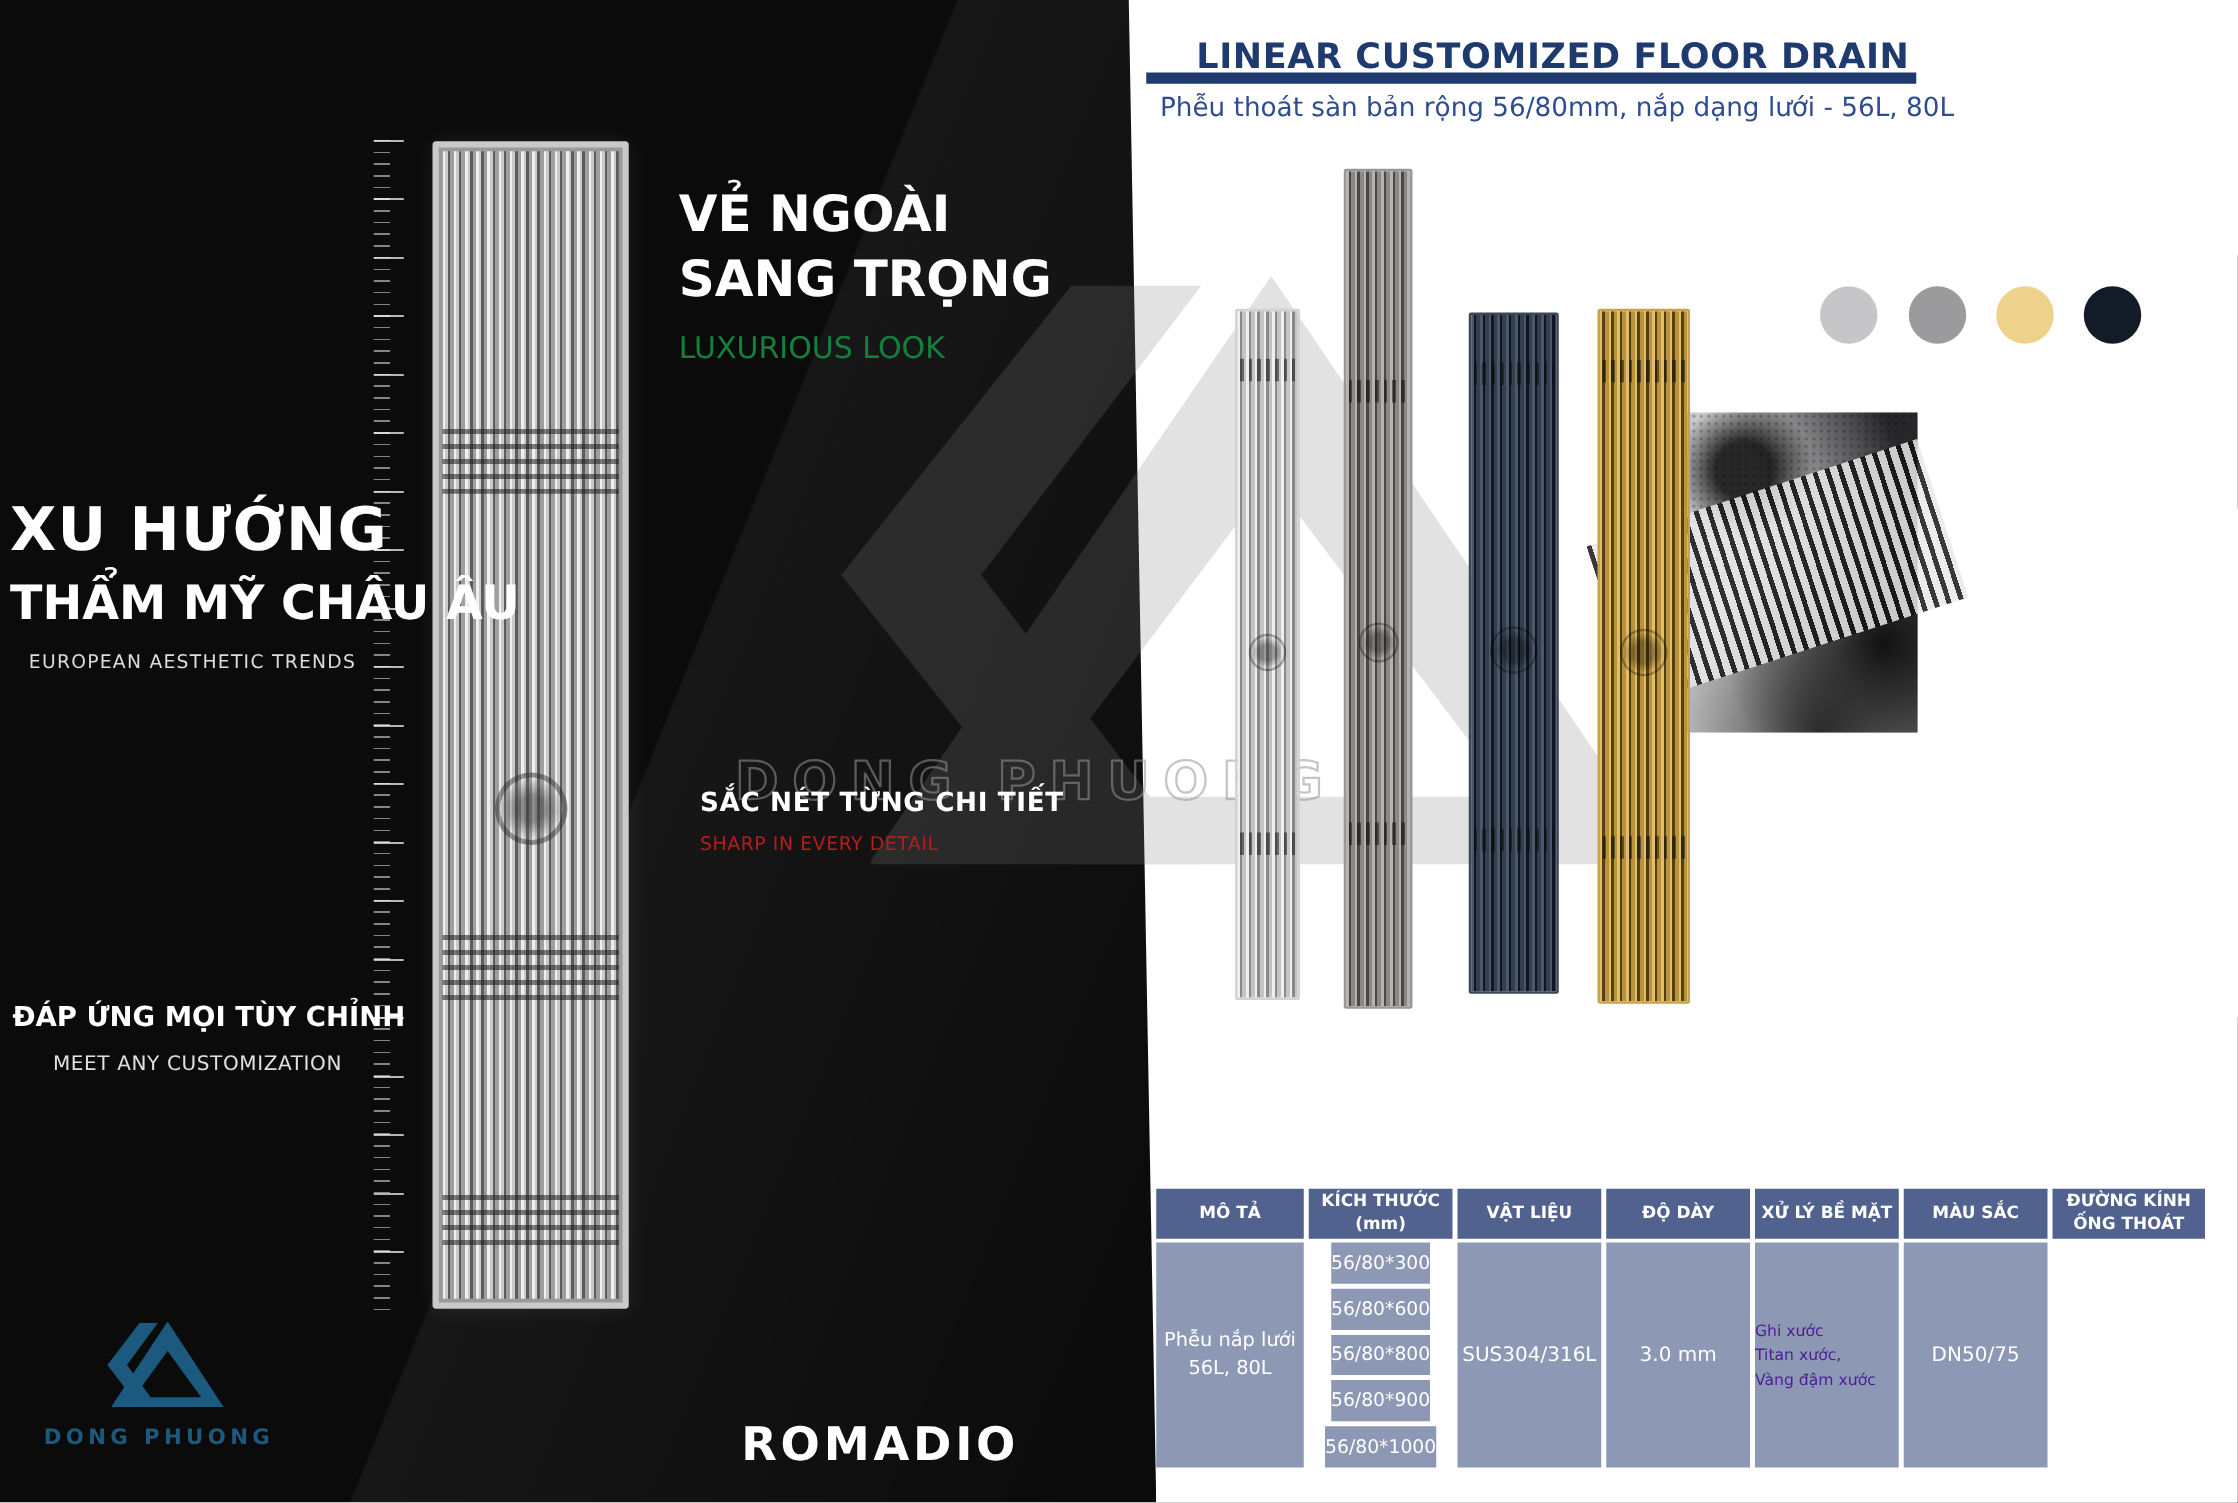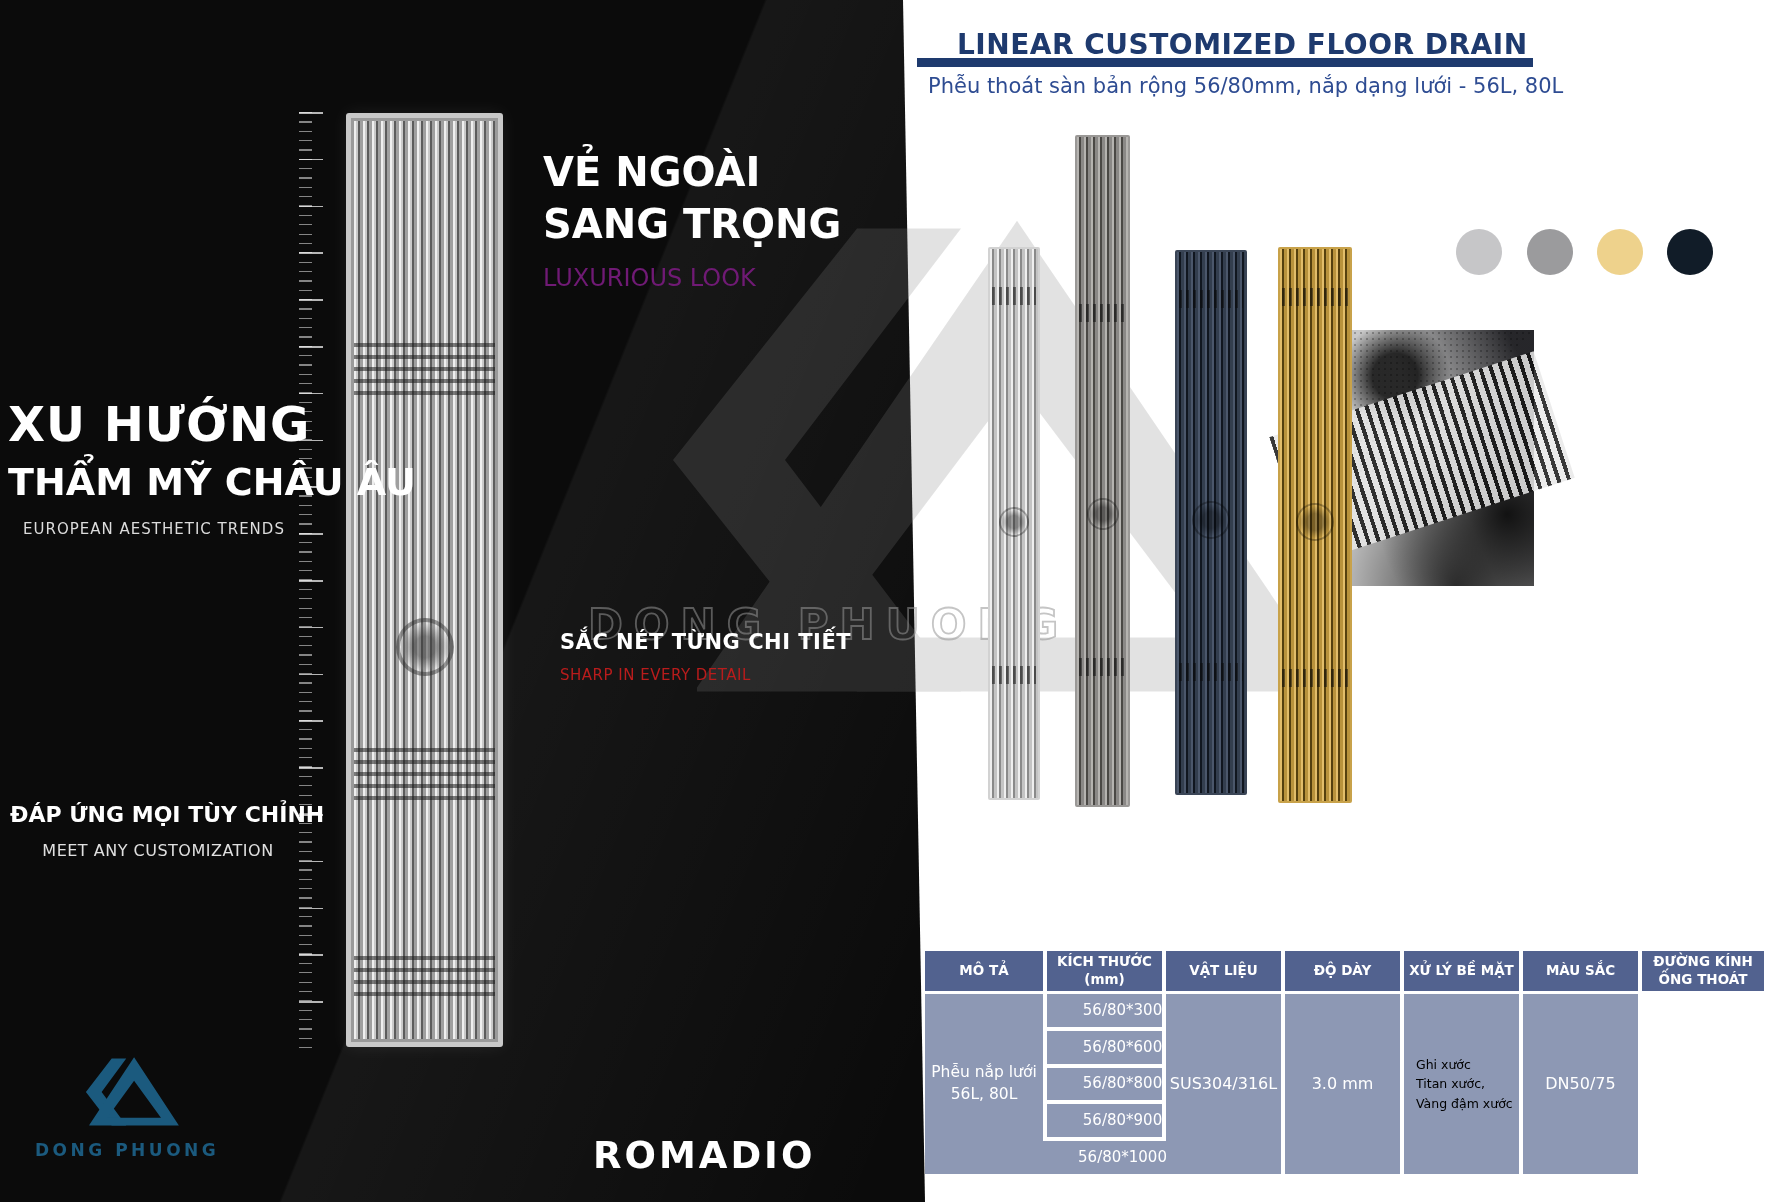--- a/index.html
+++ b/index.html
@@ -30,21 +30,21 @@
     background:radial-gradient(circle,rgba(60,60,60,.55) 30%,rgba(120,120,120,.25) 60%,transparent 72%);}
 
   .blk{position:absolute;color:#ffffff;z-index:2;}
   .blk-trends{left:8px;top:396px;width:292px;text-align:center;}
   .blk-trends .l1{font-size:48px;font-weight:bold;letter-spacing:1px;white-space:nowrap;}
   .blk-trends .l2{font-size:38px;font-weight:bold;margin-top:8px;white-space:nowrap;}
   .blk-trends .cap{font-size:15px;letter-spacing:1px;color:#dcdcdc;margin-top:16px;white-space:nowrap;}
 
   .blk-luxury{left:543px;top:146px;}
   .blk-luxury .l1,.blk-luxury .l2{font-size:40px;font-weight:bold;line-height:1.3;white-space:nowrap;}
-  .blk-luxury .cap{font-size:24px;color:#701a75;margin-top:14px;white-space:nowrap;}
+  .blk-luxury .cap{font-size:24px;color:#15803d;margin-top:14px;white-space:nowrap;}
 
   .blk-sharp{left:560px;top:630px;}
   .blk-sharp .l1{font-size:21px;font-weight:bold;letter-spacing:.5px;white-space:nowrap;}
   .blk-sharp .cap{font-size:15px;color:#b91c1c;margin-top:12px;letter-spacing:.5px;white-space:nowrap;}
 
   .blk-custom{left:10px;top:802px;width:296px;text-align:center;}
   .blk-custom .l1{font-size:22px;font-weight:bold;white-space:nowrap;}
   .blk-custom .cap{font-size:16px;color:#e0e0e0;margin-top:14px;letter-spacing:.5px;white-space:nowrap;}
 
   .romadio{position:absolute;left:593px;top:1134px;color:#ffffff;font-size:37px;font-weight:bold;
@@ -98,23 +98,23 @@
   .spec-table{position:absolute;left:925px;top:951px;z-index:3;display:grid;
     grid-template-columns:118px 115px 115px 115px 115px 115px 122px;
     grid-template-rows:40px 180px;column-gap:4px;row-gap:3px;}
   .th{background:#52628f;color:#ffffff;font-weight:bold;font-size:13.5px;display:flex;
     flex-direction:column;align-items:center;justify-content:center;text-align:center;line-height:1.3;}
   .td{background:#8d98b4;color:#ffffff;font-size:16px;display:flex;flex-direction:column;
     align-items:center;justify-content:center;text-align:center;line-height:1.4;}
   .td-desc{font-size:15.5px;}
   .td-sizes{background:transparent;display:flex;flex-direction:column;gap:4px;padding:0;justify-content:stretch;}
   .td-sizes .size-cell{flex:1;background:#8d98b4;color:#fff;font-size:15px;display:flex;
-    align-items:center;justify-content:center;padding-left:36px;}
-  .td-colors{align-items:flex-start;justify-content:center;padding-left:12px;font-size:12.5px;
-    line-height:1.55;color:#000000;text-align:left;}
+    align-items:center;justify-content:center;}
+  .td-colors{align-items:flex-start;justify-content:center;font-size:12.5px;
+    line-height:1.55;color:#4c1d95;text-align:left;}
 </style>
 </head>
 <body>
 
 <div class="page">
 
   <div class="left-panel"></div>
 
   <div class="ruler"></div>
 

